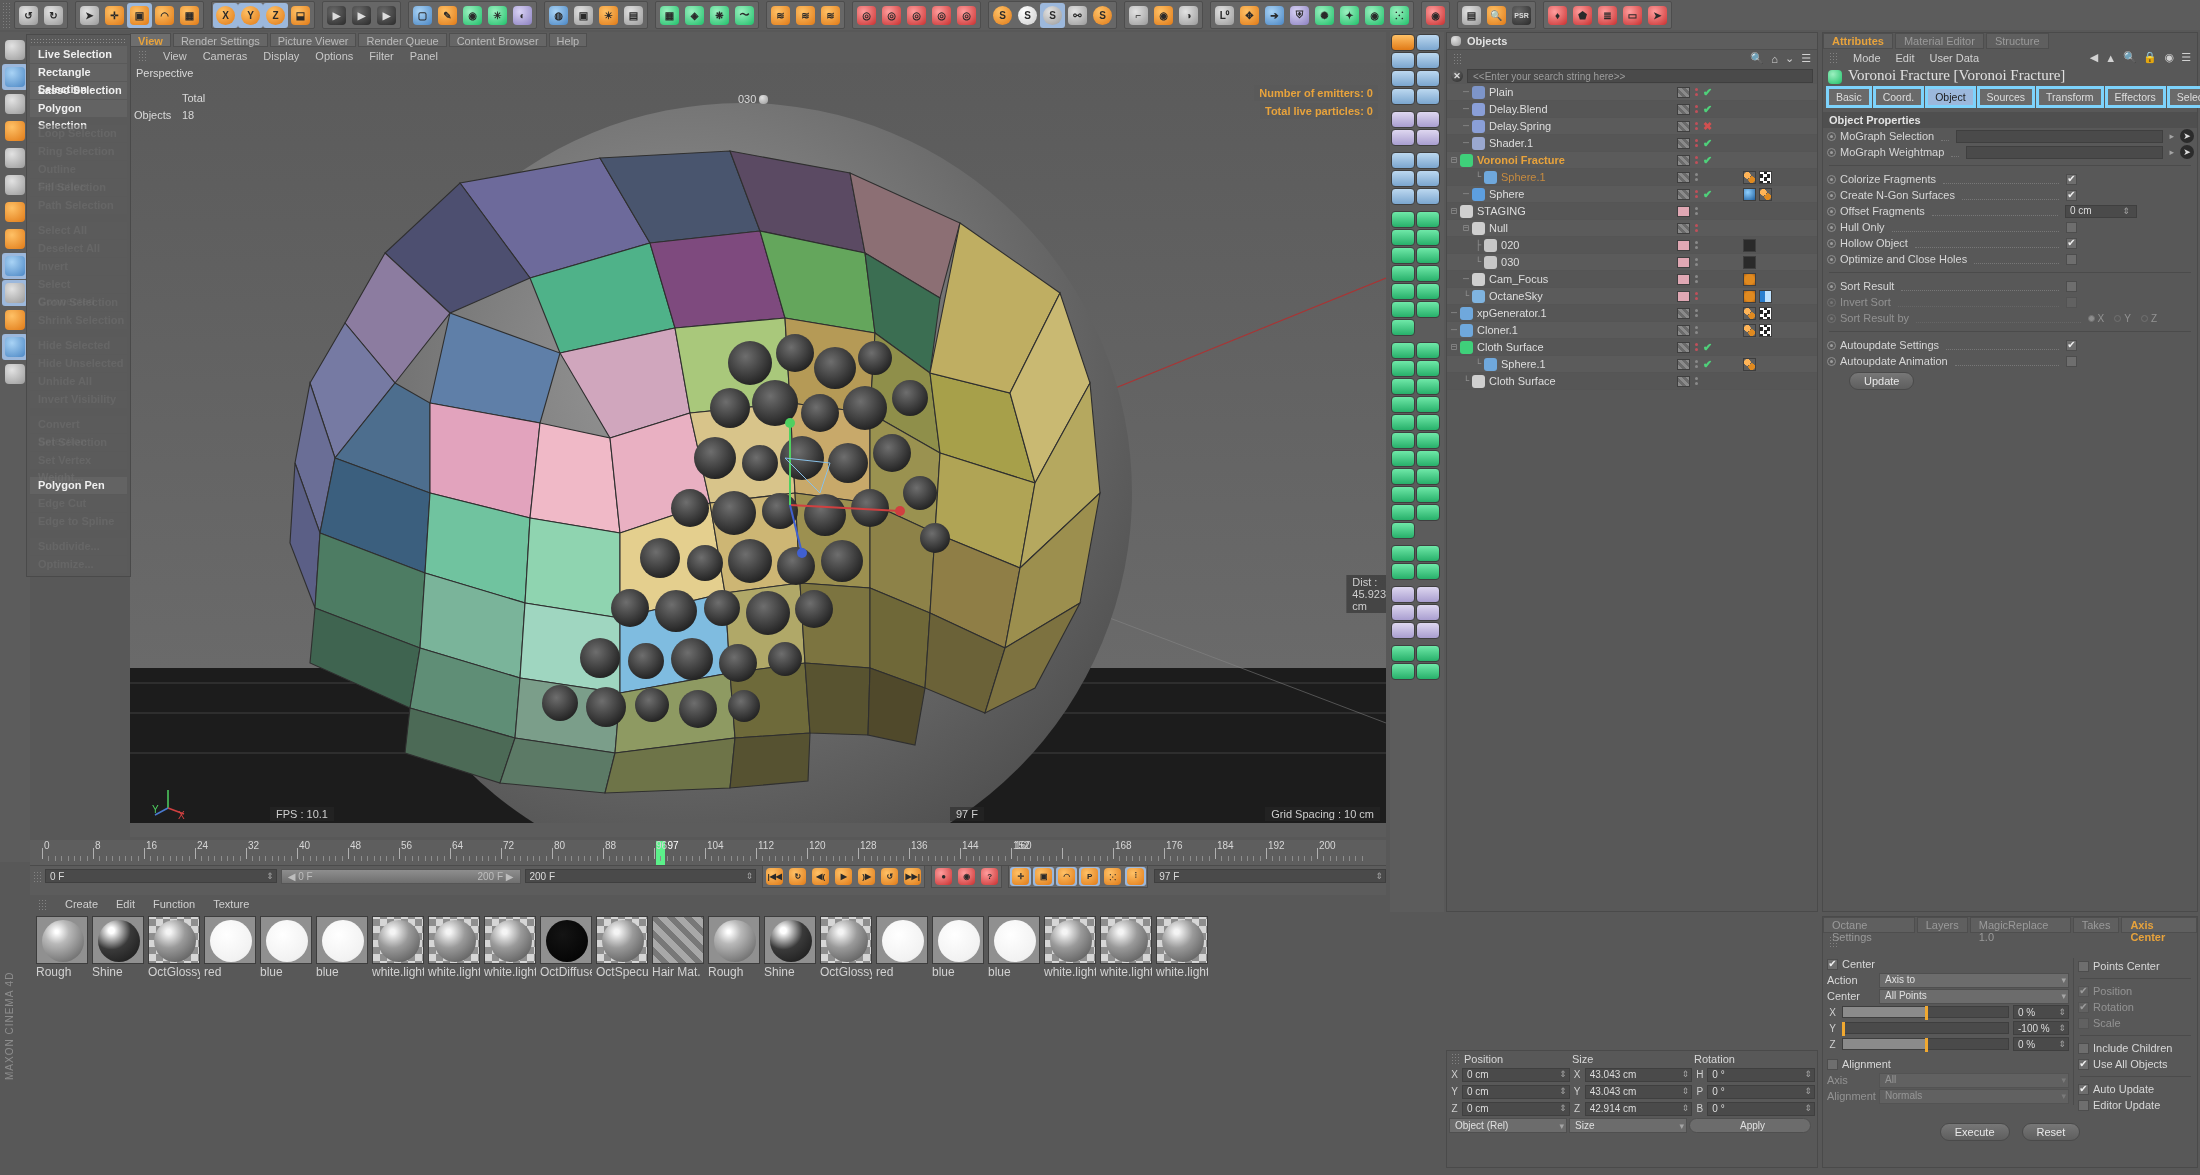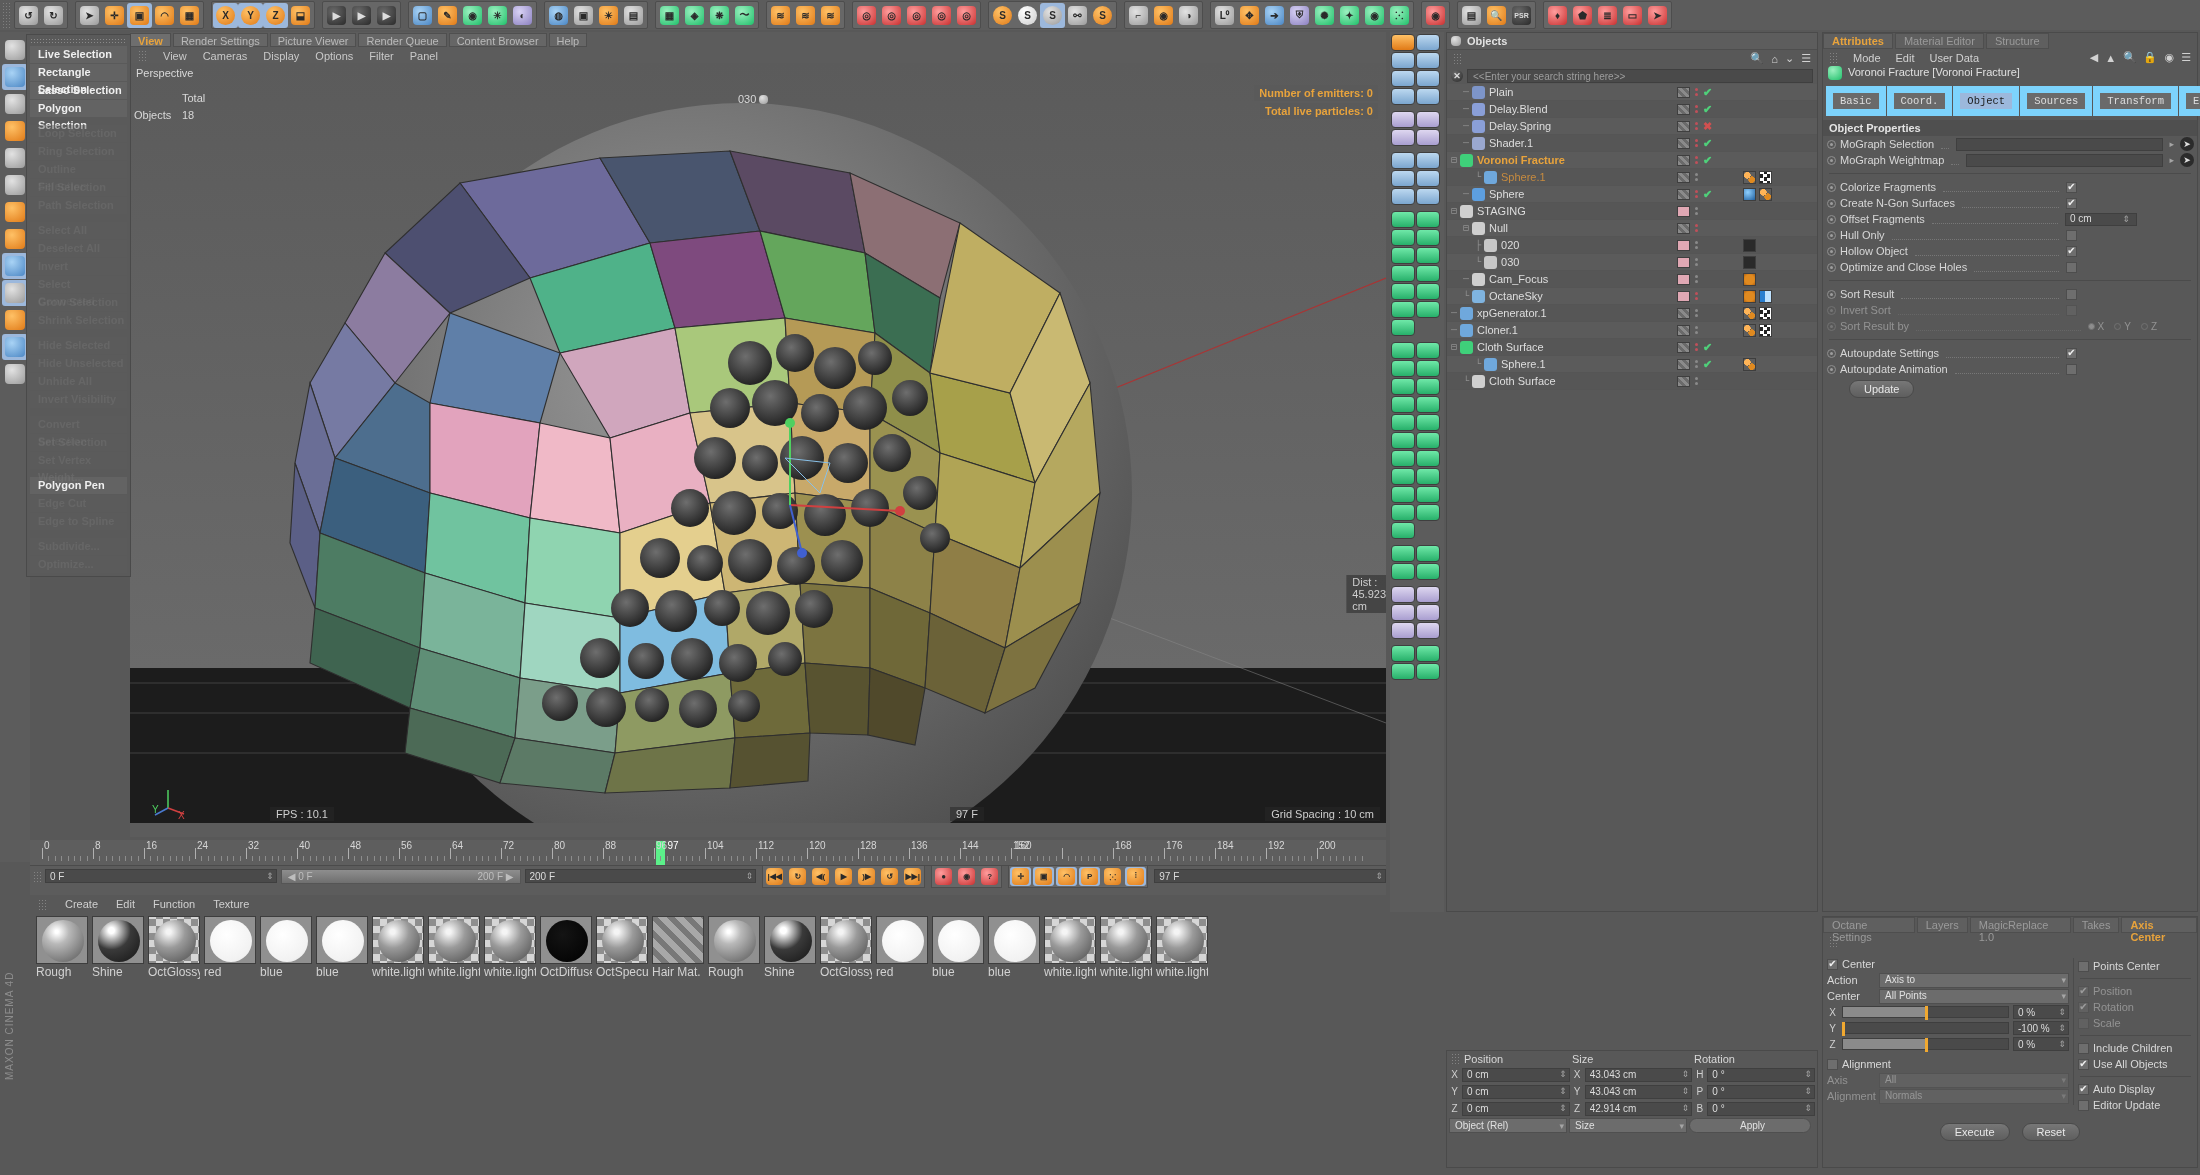--- a/index.html
+++ b/index.html
@@ -134,25 +134,25 @@
   .xx { color:#d05050; font-size:11px; font-weight:bold; }
   .tagbox { width:13px;height:13px;border:1px solid #3e3e3e; }
 
   
   #attr { position:absolute; left:1822px; top:32px; width:376px; height:880px;
           background:#585858; border:1px solid #4a4a4a; }
   .ttabs { height:16px; display:flex; gap:2px; }
   .ttab { font-size:11px; padding:1px 8px; background:#5f5f5f; color:#9a9a9a;
           border:1px solid #4e4e4e; }
   .ttab.act { color:#e8a33c; font-weight:bold; background:#606060; }
-  #attrobj { height:18px; display:flex; align-items:flex-start; gap:6px; padding-left:5px;
-             font-size:11px; color:#e0e0e0; }
+  #attrobj { height:18px; display:flex; align-items:flex-end; gap:6px; padding-left:5px;
+             font-size:15px; color:#e0e0e0;font-family:Liberation Serif, serif; }
   #attrtabs { display:flex; gap:1px; padding:2px 3px; }
-  .atab { font-size:10.5px; padding:2px 7px; background:#6a6a6a; border:7px solid #7dd3fc;
-          color:#dedede;font-family:Liberation Mono, monospace; }
+  .atab { font-size:10.5px; padding:2px 7px; background:#6a6a6a; border:3px solid #7dd3fc;
+          color:#dedede; }
   .atab.act { background:#9cb8dc; color:#1d1d1d; }
   .sechead { background:#4f4f4f; font-size:11px; font-weight:bold; color:#e4e4e4;
              padding:2px 6px; margin-top:2px; }
   .prow { height:16px; display:flex; align-items:center; padding-left:4px; font-size:11px;
           gap:4px; }
   .bullet { width:9px;height:9px;border-radius:50%;border:1.5px solid #8f8f8f;
             display:inline-block; flex:none; position:relative; }
   .bullet::after{content:"";position:absolute;left:2px;top:2px;width:3px;height:3px;
             border-radius:50%;background:#9d9d9d;}
   .plabel { color:#d7d7d7; }
@@ -1840,21 +1840,21 @@
             <span class="cbox"></span>
             <span>Include Children</span>
           </div>
           <div class="srow">
             <span class="cbox on"></span>
             <span>Use All Objects</span>
           </div>
           <div style="height: 1px; background: rgb(75, 75, 75); margin: 4px 6px;"></div>
           <div class="srow">
             <span class="cbox on"></span>
-            <span>Auto Display</span>
+            <span>Auto Update</span>
           </div>
           <div class="srow">
             <span class="cbox"></span>
             <span>Editor Update</span>
           </div>
         </div>
     </div>
     <div style="display:flex;gap:12px;justify-content:center;margin-top:10px">
       <div class="btnpill">Execute</div>
       <div class="btnpill">Reset</div>

